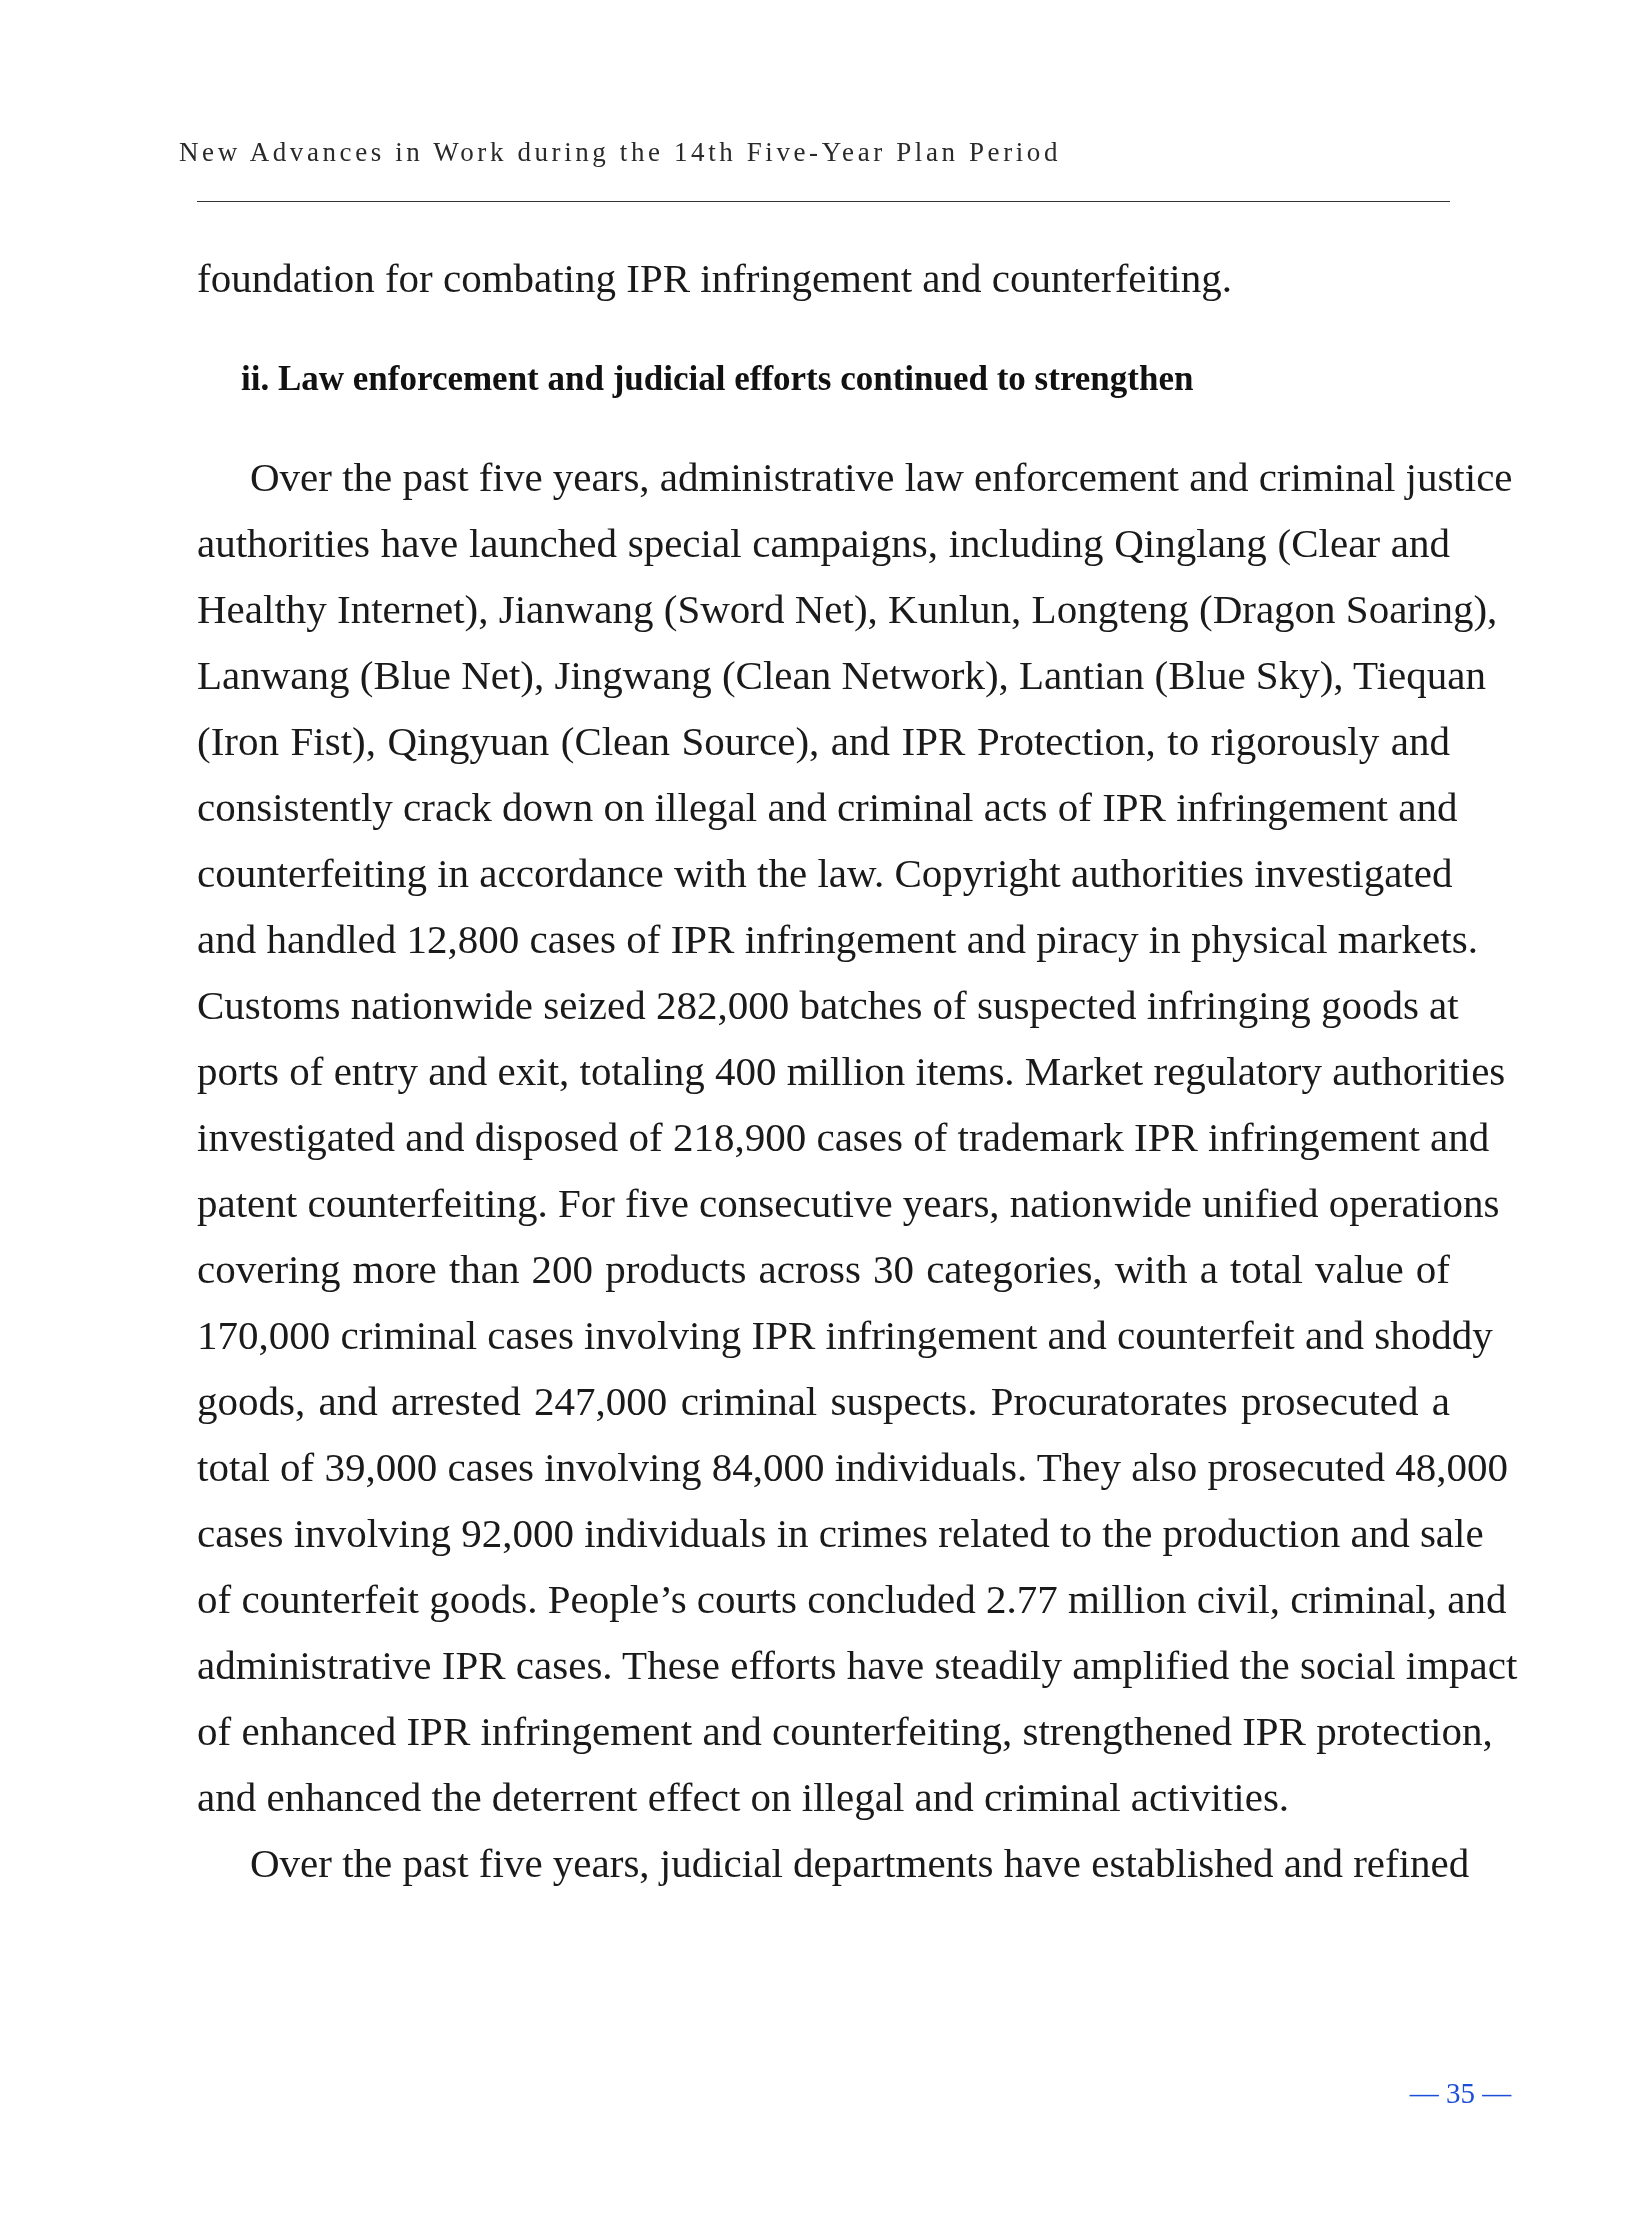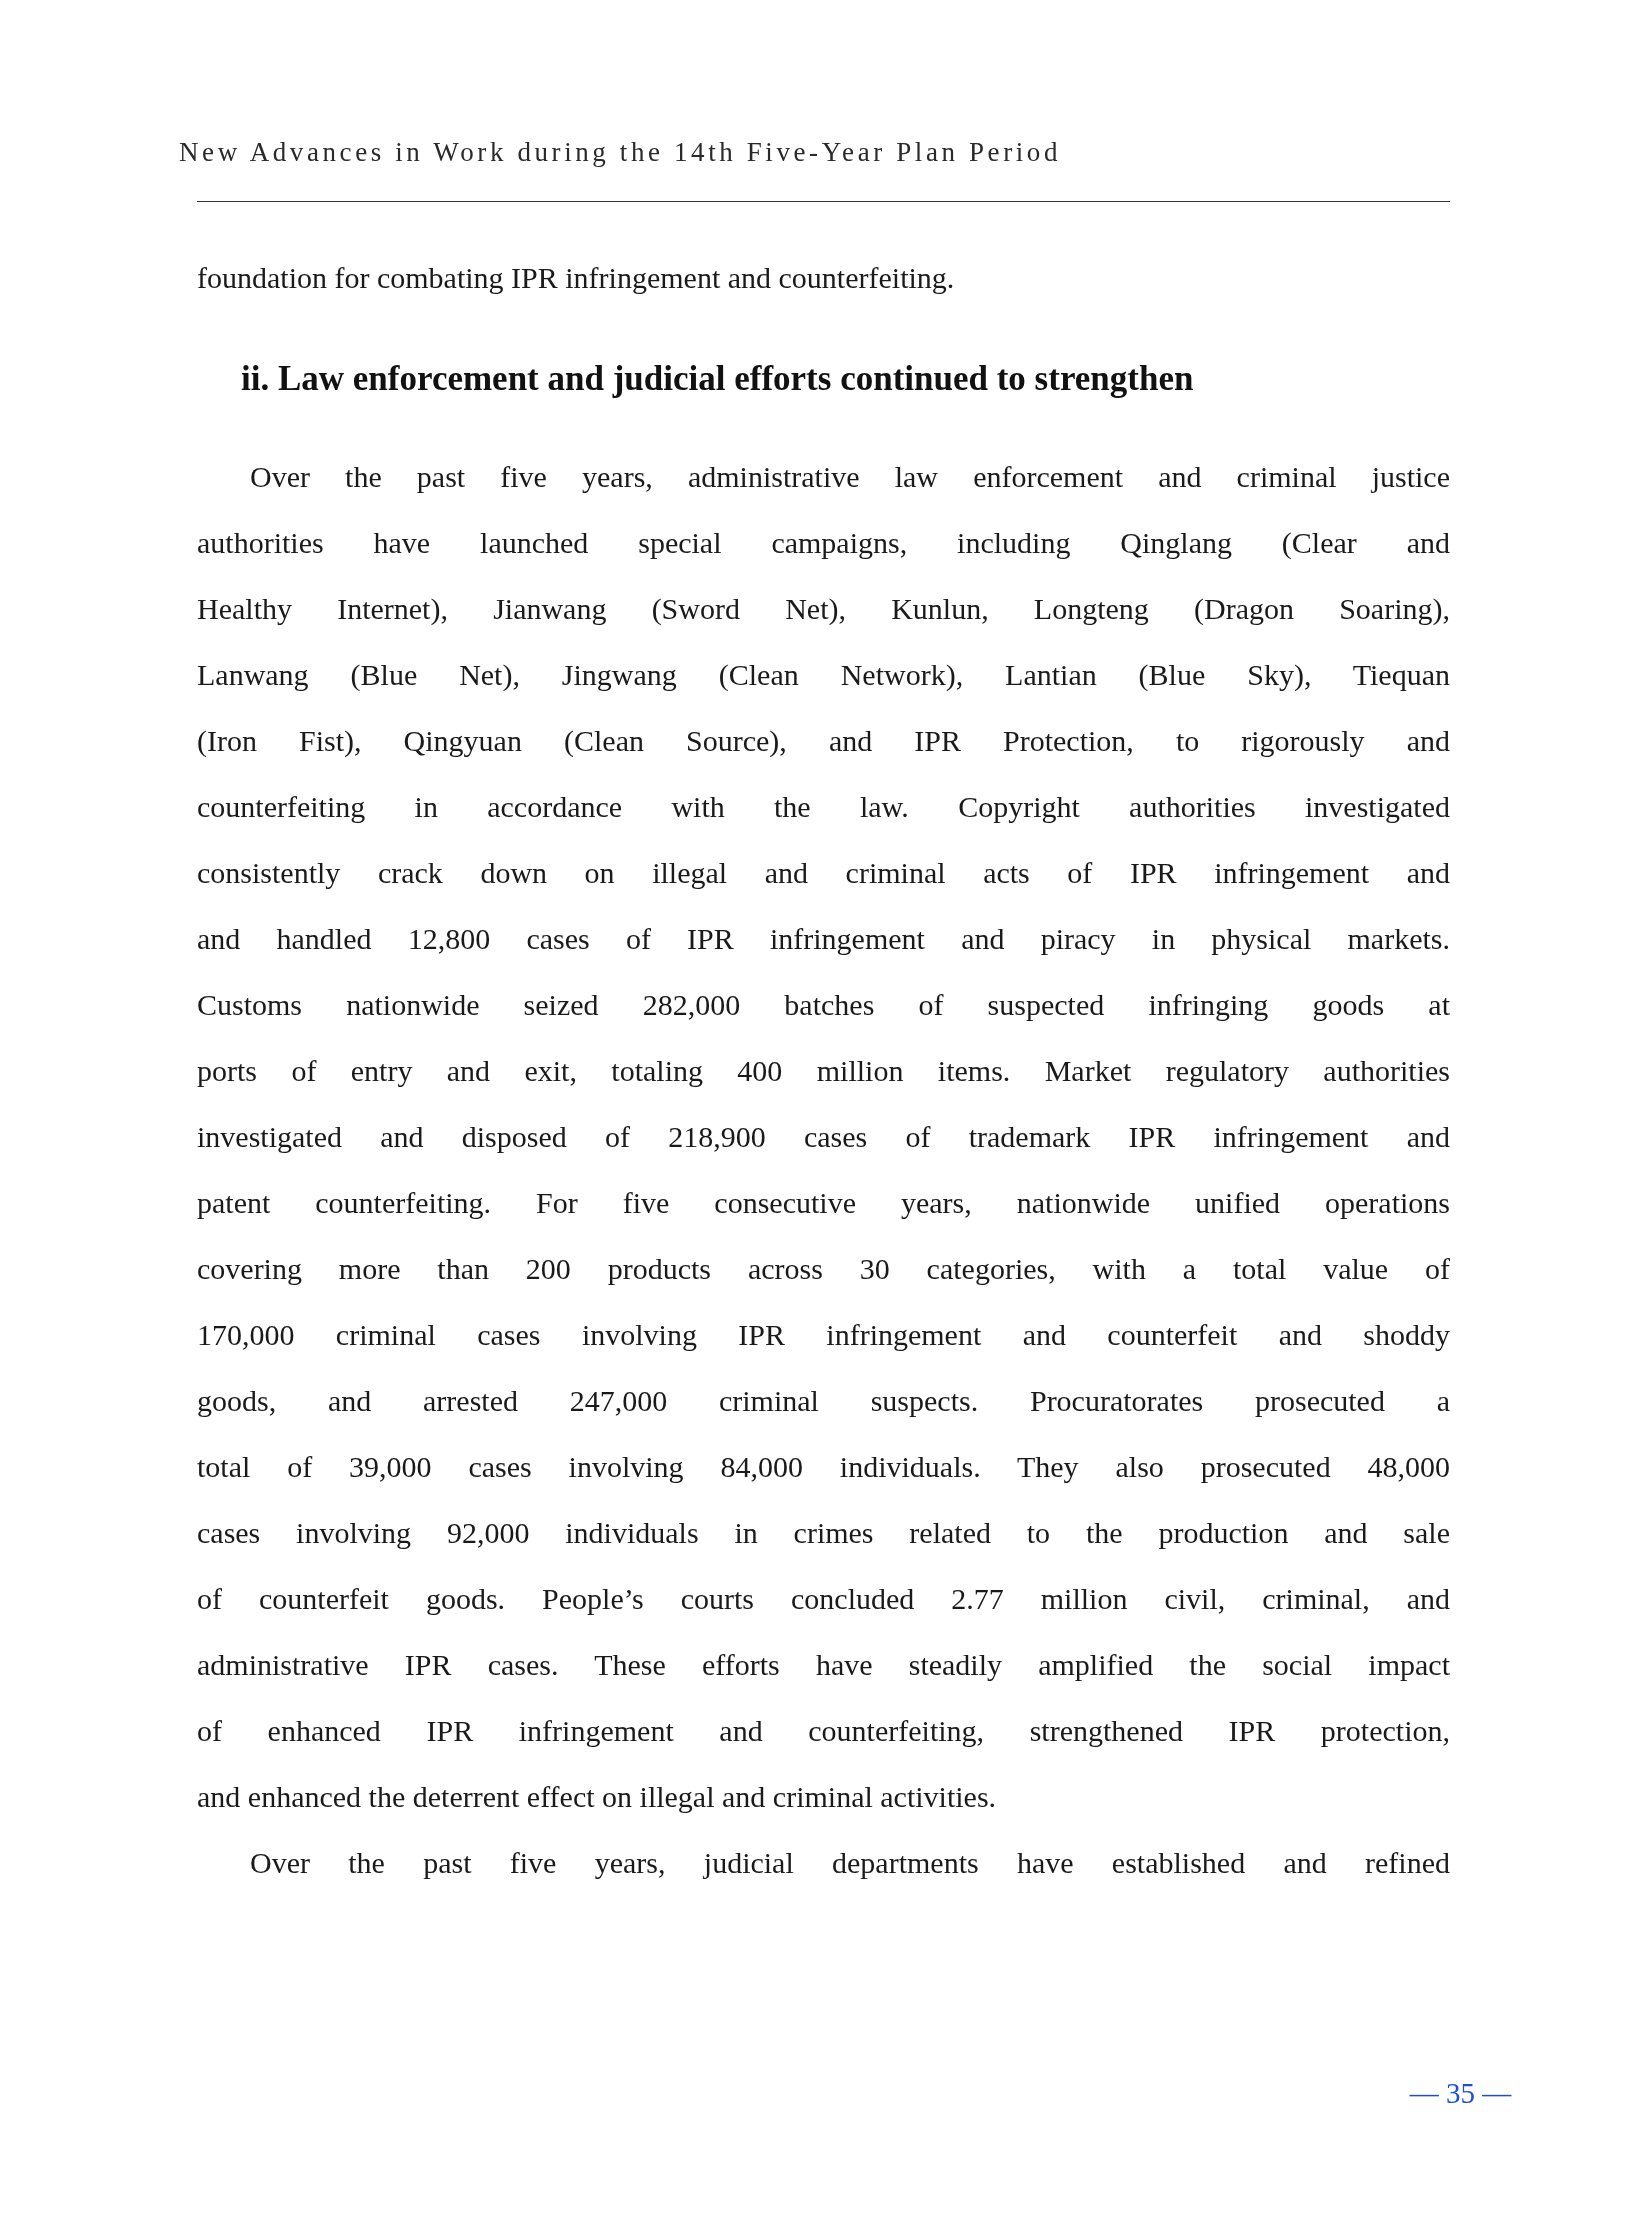--- a/index.html
+++ b/index.html
@@ -8,21 +8,21 @@
     position: absolute; left: 179px; width: 1253px; top: 137px;
     font-family: "Liberation Serif", serif; font-size: 27px;
     letter-spacing: 3.6px; color: #2a2a2a; white-space: nowrap;
   }
   .header-rule {
     position: absolute; left: 197px; width: 1253px; top: 201px; height: 0;
     border-top: 1.7px solid #333;
   }
   .body-text {
     position: absolute; left: 197px; width: 1253px;
-    font-family: "Liberation Serif", serif; font-size: 30px; line-height: 66px;
+    font-family: "Liberation Serif", serif; font-size: 41px; line-height: 66px;
     text-align: justify; color: #1a1a1a;
   }
   .line { display: block; height: 66px; text-align: justify; text-align-last: justify; white-space: nowrap; overflow: visible; }
   .line.last { text-align-last: left; }
   .line.indent { padding-left: 53px; }
   .t1 { top: 245px; }
   .heading {
     position: absolute; left: 241px; top: 346px;
     font-family: "Liberation Serif", serif; font-weight: bold; font-size: 35px; line-height: 66px;
     white-space: nowrap; color: #111;
@@ -44,22 +44,22 @@
 </div>
 
 <div class="heading">ii. Law enforcement and judicial efforts continued to strengthen</div>
 
 <div class="body-text p1" id="para-container">
   <span class="line indent" style="white-space: nowrap; word-spacing: 0px;">Over the past five years, administrative law enforcement and criminal justice</span>
   <span class="line" style="white-space: nowrap; word-spacing: 0px;">authorities have launched special campaigns, including Qinglang (Clear and</span>
   <span class="line" style="white-space: nowrap; word-spacing: 0px;">Healthy Internet), Jianwang (Sword Net), Kunlun, Longteng (Dragon Soaring),</span>
   <span class="line" style="white-space: nowrap; word-spacing: 0px;">Lanwang (Blue Net), Jingwang (Clean Network), Lantian (Blue Sky), Tiequan</span>
   <span class="line" style="white-space: nowrap; word-spacing: 0px;">(Iron Fist), Qingyuan (Clean Source), and IPR Protection, to rigorously and</span>
+  <span class="line" style="white-space: nowrap; word-spacing: 0px;">consistently crack down on illegal and criminal acts of IPR infringement and</span>
   <span class="line" style="white-space: nowrap; word-spacing: 0px;">counterfeiting in accordance with the law. Copyright authorities investigated</span>
-  <span class="line" style="white-space: nowrap; word-spacing: 0px;">consistently crack down on illegal and criminal acts of IPR infringement and</span>
   <span class="line" style="white-space: nowrap; word-spacing: 0px;">and handled 12,800 cases of IPR infringement and piracy in physical markets.</span>
   <span class="line" style="white-space: nowrap; word-spacing: 0px;">Customs nationwide seized 282,000 batches of suspected infringing goods at</span>
   <span class="line" style="white-space: nowrap; word-spacing: 0px;">ports of entry and exit, totaling 400 million items. Market regulatory authorities</span>
   <span class="line" style="white-space: nowrap; word-spacing: 0px;">investigated and disposed of 218,900 cases of trademark IPR infringement and</span>
   <span class="line" style="white-space: nowrap; word-spacing: 0px;">patent counterfeiting. For five consecutive years, nationwide unified operations</span>
   <span class="line" style="white-space: nowrap; word-spacing: 0px;">covering more than 200 products across 30 categories, with a total value of</span>
   <span class="line" style="white-space: nowrap; word-spacing: 0px;">170,000 criminal cases involving IPR infringement and counterfeit and shoddy</span>
   <span class="line" style="white-space: nowrap; word-spacing: 0px;">goods, and arrested 247,000 criminal suspects. Procuratorates prosecuted a</span>
   <span class="line" style="white-space: nowrap; word-spacing: 0px;">total of 39,000 cases involving 84,000 individuals. They also prosecuted 48,000</span>
   <span class="line" style="white-space: nowrap; word-spacing: 0px;">cases involving 92,000 individuals in crimes related to the production and sale</span>

